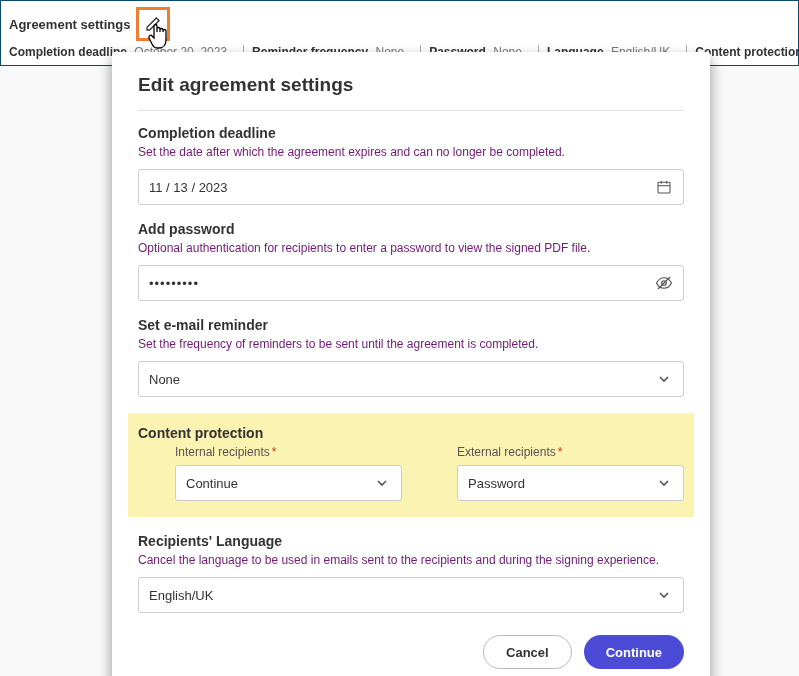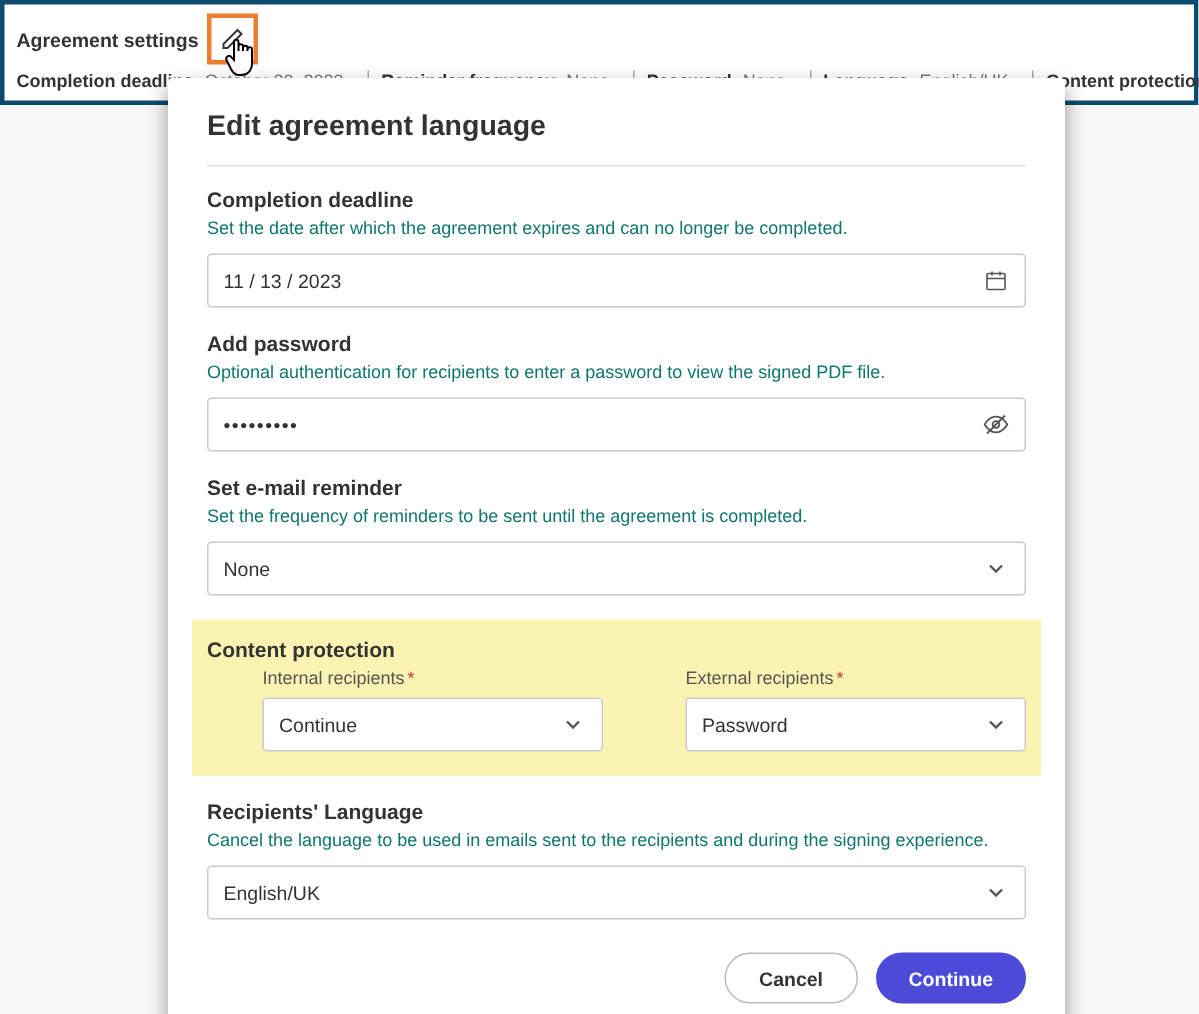--- a/index.html
+++ b/index.html
@@ -1,35 +1,35 @@
 <!DOCTYPE html>
 <html><head>
   <meta charset="utf-8">
   <style>
     * { box-sizing: border-box; margin: 0; padding: 0; }
     body { font-family: -apple-system, BlinkMacSystemFont, "Segoe UI", Arial, sans-serif; background: #f8f8f8; width: 799px; height: 676px; position: relative; }
     
-    .header-bar { background: #fff; border: 3px solid #0c4a6e; padding: 6px 8px; font-size: 12px; color: #333; }
+    .header-bar { background: #fff; border: 1px solid #0c4a6e; padding: 6px 8px; font-size: 12px; color: #333; }
     .header-title-row { display: flex; align-items: center; padding-bottom: 4px; }
     .header-title { font-weight: 600; font-size: 13px; color: #333; }
     .edit-icon-box { width: 34px; height: 34px; border: 3px solid #ed7d31; margin-left: 6px; display: inline-flex; align-items: center; justify-content: center; position: relative; }
     .cursor-hand { position: absolute; top: 10px; left: 8px; font-size: 22px; pointer-events: none; }
     .summary-row { display: flex; flex-wrap: nowrap; gap: 0; font-size: 12px; color: #333; align-items: center; }
     .summary-item { padding-right: 8px; margin-right: 8px; white-space: nowrap; }
     .summary-item + .summary-item { border-left: 1px solid #aaa; padding-left: 8px; }
     .summary-label { font-weight: 600; color: #333; }
     .summary-value { color: #777; margin-left: 4px; }
     
     .modal-backdrop { position: absolute; top: 52px; left: 112px; width: 598px; background: #fff; border-radius: 3px; box-shadow: 0 6px 14px rgba(0,0,0,0.4); padding: 22px 26px; }
     .modal-title { font-size: 19px; font-weight: 600; color: #333; }
     .modal-hr { border: none; border-top: 1px solid #e0e0e0; margin: 14px 0; }
     
     .section { margin-bottom: 16px; }
     .section-title { font-size: 14px; font-weight: 700; color: #333; margin-bottom: 4px; }
-    .section-help { font-size: 12px; color: #0f766e; margin-bottom: 10px; }
+    .section-help { font-size: 12px; color: #701a75; margin-bottom: 10px; }
     
     .field-wrap { border: 1px solid #ccc; border-radius: 3px; display: flex; align-items: center; height: 36px; padding: 0 10px; font-size: 13px; color: #333; background: #fff; position: relative; }
     .field-value { flex: 1; }
     .field-icon-right { width: 18px; height: 18px; display: inline-flex; align-items: center; justify-content: center; color: #555; }
     .chevron-down { width: 12px; height: 12px; }
     
     .date-input-wrap { }
     
     .highlight-section { background: #fbf3b1; padding: 12px 10px 16px; margin: 0 -10px 16px; }
     .highlight-section .section-title { font-size: 14px; font-weight: 700; }
@@ -81,21 +81,21 @@
       <span class="summary-value">English/UK</span>
     </span>
     <span class="summary-item">
       <span class="summary-label">Content protection</span>
       
     </span>
   </div>
 </div>
 
 <div class="modal-backdrop">
-  <div class="modal-title">Edit agreement language</div>
+  <div class="modal-title">Edit agreement settings</div>
   <hr class="modal-hr">
 
   <div class="section">
     <div class="section-title">Completion deadline</div>
     <div class="section-help">Set the date after which the agreement expires and can no longer be completed.</div>
     <div class="field-wrap date-input-wrap">
       <span class="field-value">11 / 13 / 2023</span>
       <span class="field-icon-right">
         <svg width="16" height="16" viewBox="0 0 24 24" fill="none" stroke="#555" stroke-width="1.6">
             <rect x="3" y="5" width="18" height="16" rx="1"></rect>

